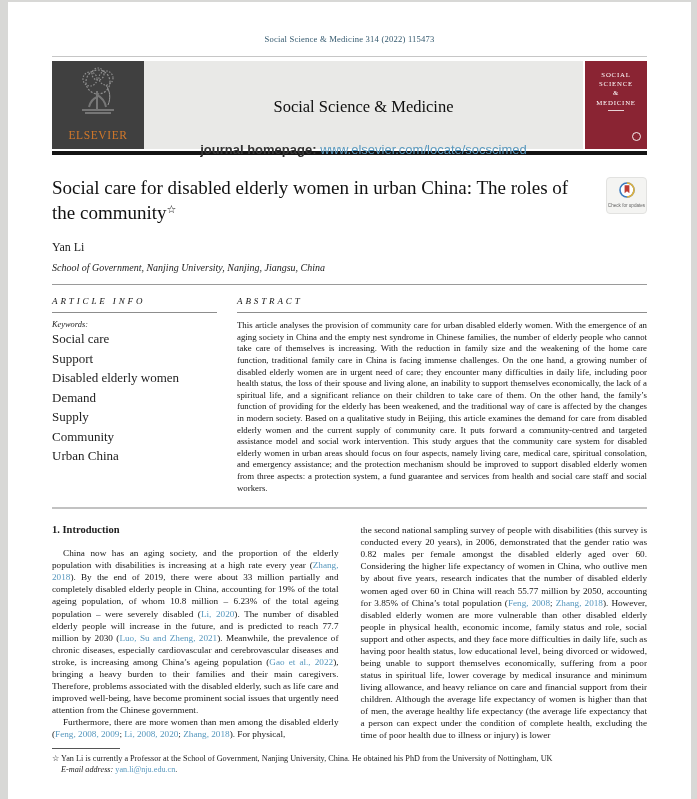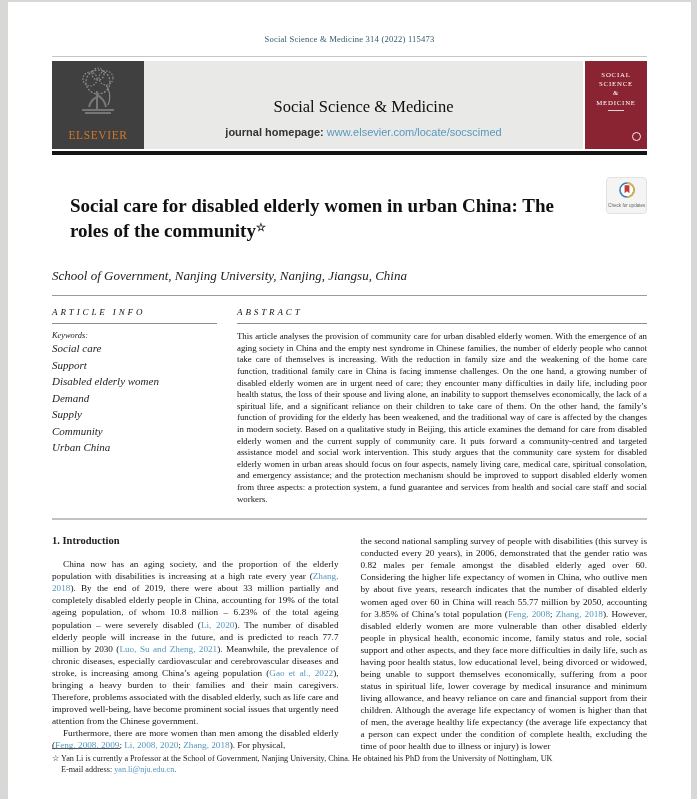--- a/index.html
+++ b/index.html
@@ -26,64 +26,64 @@
   .journal-ref{padding-top:32px;text-align:center;font-size:8.6px;color:var(--ref);letter-spacing:.2px;}
   .rule-thin{border:none;border-top:1px solid #c6c6c6;margin:12px 0 0 0;}
 
   
   .header-band{display:flex;margin-top:4px;height:88px;}
   .logo-box{width:92px;background:#404040;display:flex;flex-direction:column;align-items:center;justify-content:flex-start;padding-top:4px;}
   .logo-box .elsevier-word{font-size:11.5px;color:var(--elsevier);letter-spacing:.6px;margin-top:2px;font-family:"Liberation Serif",serif;}
   .band{flex:1;background:var(--band);text-align:center;padding-top:9px;}
   .contents-line{font-size:8.6px;color:#222;}
   .band-journal-title{font-size:16.5px;margin-top:27px;color:#0f0f0f;}
-  .homepage-line{font-size:11px;margin-top:9px;font-family:"Liberation Sans",sans-serif;font-weight:bold;color:#333;}
+  .homepage-line{font-size:13px;margin-top:25px;font-family:"Liberation Sans",sans-serif;font-weight:bold;color:#333;}
   .homepage-line .link{font-weight:normal;}
   .link{color:var(--link);cursor:pointer;text-decoration:none;}
   .cover{width:62px;margin-left:2px;background:var(--cover);position:relative;color:#fff;text-align:center;padding-top:9px;}
   .cover .cv-line{font-size:6.8px;letter-spacing:.8px;line-height:1.35;font-family:"Liberation Serif",serif;}
   .cover .cv-rule{width:16px;border-top:1px solid rgba(255,255,255,.8);margin:3px auto 0;}
   .cover .cv-seal{position:absolute;right:6px;bottom:8px;width:9px;height:9px;border:1.5px solid rgba(255,255,255,.9);border-radius:50%;}
   .rule-black{height:4px;background:#141414;margin-top:2px;}
 
   
   .title-row{display:flex;justify-content:space-between;align-items:flex-start;margin-top:20px;}
-  .article-title{font-size:19px;font-weight:bold;line-height:1.32;margin:18px;width:525px;color:#111;}
+  .article-title{font-size:19px;font-weight:normal;line-height:1.32;margin:0;width:525px;color:#111;}
   .title-mark{font-size:11px;vertical-align:6px;}
   .updates-badge{width:41px;height:37px;background:#f4f4f2;border:1px solid #e2e2e0;border-radius:4px;
     display:flex;flex-direction:column;align-items:center;justify-content:center;margin-top:2px;}
   .updates-badge .badge-text{font-size:4.6px;color:#666;font-family:"Liberation Sans",sans-serif;text-align:center;line-height:1.3;margin-top:1px;}
   .author-name{font-size:12px;margin-top:15px;}
-  .affiliation{font-size:13px;font-style:italic;margin-top:7px;color:#222;}
+  .affiliation{font-size:10px;font-style:italic;margin-top:7px;color:#222;}
   .rule-mid{border:none;border-top:1px solid #9a9a9a;margin:11px 0 0 0;}
 
   
   .info-abstract{display:flex;margin-top:0;}
   .info-col{width:165px;padding-top:11px;flex-shrink:0;}
   .abs-col{flex:1;padding-top:11px;margin-left:20px;}
   .sec-heading{font-size:9px;letter-spacing:.32em;color:#111;font-style:italic;}
   .heading-rule{border:none;border-top:1px solid #8d8d8d;margin:6px 0 7px 0;}
   .keywords-label{font-size:8.4px;font-style:italic;}
-  .keywords-list{font-size:11px;line-height:1.5;font-style:italic;}
+  .keywords-list{font-size:13px;line-height:1.5;}
   .abstract-text{font-size:8.8px;line-height:1.32;text-align:justify;color:#141414;}
   .rule-end{border:none;border-top:2px solid #c2c2c2;margin:13px 0 0 0;}
 
   
   .intro{display:flex;gap:22px;margin-top:15px;height:222px;overflow:hidden;}
   .intro-col{width:290px;}
   .intro-heading{font-size:10.5px;font-weight:bold;margin:0 0 12px 0;}
   .body-para{font-size:9.2px;line-height:1.31;text-align:justify;margin:0;text-indent:11px;color:#161616;}
   .body-para.no-indent{text-indent:0;}
 
   
   .footnote{position:absolute;left:0;right:0;bottom:21px;}
   .fn-rule{width:68px;border-top:1px solid #555;margin-bottom:4px;}
   .fn-line1{font-size:8.2px;padding-left:9px;text-indent:-9px;color:#222;}
   .fn-line2{font-size:8.2px;margin-left:9px;margin-top:2px;}
-  .fn-label{}
+  .fn-label{font-style:italic;}
 </style>
 </head>
 <body>
 
 <div class="page">
   <div class="content">
 
     <div class="journal-ref">Social Science &amp; Medicine 314 (2022) 115473</div>
     <hr class="rule-thin">
 
@@ -133,20 +133,21 @@
           <svg width="16" height="16" viewBox="0 0 16 16">
             <circle cx="8" cy="8" r="7" fill="#fff" stroke="#3a7abf" stroke-width="1.6"></circle>
             <path d="M8 1 A7 7 0 0 1 8 15" fill="none" stroke="#e3b33c" stroke-width="1.6"></path>
             <path d="M5.6 3.2 h4.8 v8 l-2.4 -2 l-2.4 2 z" fill="#bf3b33"></path>
           </svg>
         </span>
         <span class="badge-text">Check for updates</span>
       </div>
     </div>
 
+    <div class="author-name">Yan Li</div>
     <div class="affiliation">School of Government, Nanjing University, Nanjing, Jiangsu, China</div>
 
     <hr class="rule-mid">
 
     <div class="info-abstract">
       <div class="info-col">
         <div class="sec-heading">ARTICLE INFO</div>
         <hr class="heading-rule">
         <div class="keywords-label">Keywords:</div>
         <div class="keywords-list">

